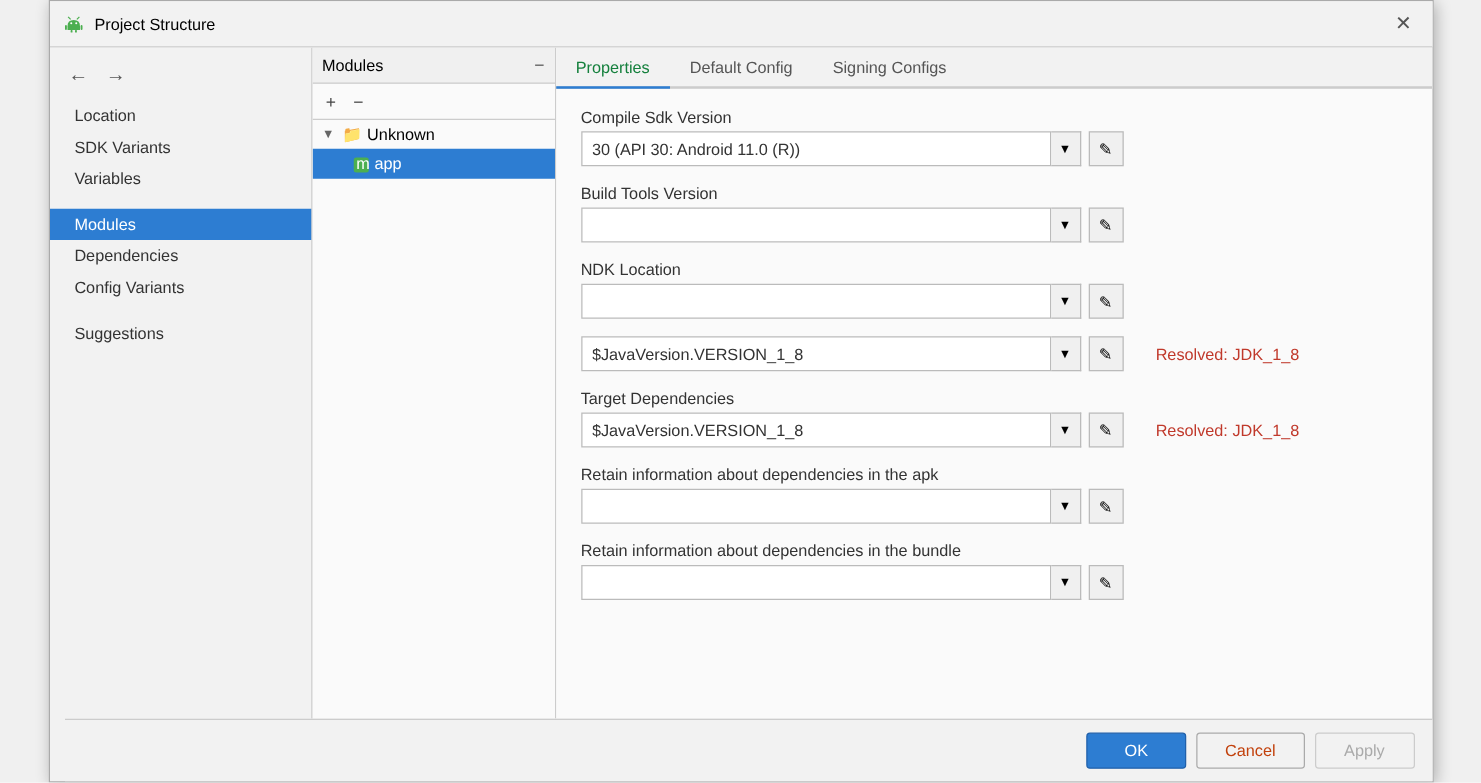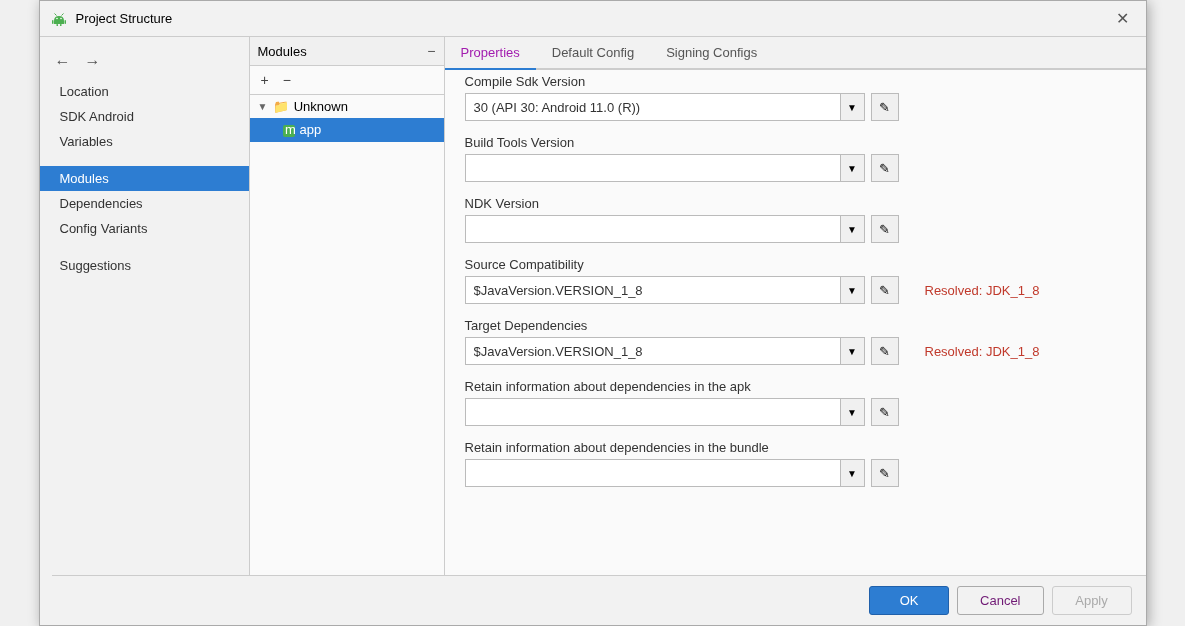--- a/index.html
+++ b/index.html
@@ -155,28 +155,28 @@
     }
     .tab {
       padding: 8px 16px;
       cursor: pointer;
       font-size: 13px;
       color: #555;
       border-bottom: 2px solid transparent;
       margin-bottom: -2px;
     }
     .tab.active {
-      color: #a21caf;
+      color: #15803d;
       border-bottom: 2px solid #2d7dd2;
       font-weight: 500;
     }
     .properties-content {
       flex: 1;
       overflow-y: auto;
-      padding: 4px 20px;
+      padding: 15px 20px;
     }
     .prop-row {
       margin-bottom: 14px;
     }
     .prop-label {
       font-size: 13px;
       color: #333;
       margin-bottom: 4px;
     }
     .prop-control {
@@ -238,21 +238,21 @@
       color: white;
       border: 1px solid #2060aa;
       padding: 6px 22px;
       font-size: 13px;
       cursor: pointer;
       border-radius: 3px;
       min-width: 80px;
     }
     .btn-cancel {
       background: #f2f2f2;
-      color: #701a75;
+      color: #c2410c;
       border: 1px solid #aaa;
       padding: 6px 22px;
       font-size: 13px;
       cursor: pointer;
       border-radius: 3px;
       min-width: 80px;
     }
     .btn-apply {
       background: #f2f2f2;
       color: #aaa;
@@ -295,21 +295,21 @@
   </div>
 
   <div class="dialog-body">
 
     <div class="sidebar">
       <div class="sidebar-nav">
         <button class="nav-btn">←</button>
         <button class="nav-btn">→</button>
       </div>
       <div class="sidebar-item">Location</div>
-      <div class="sidebar-item">SDK Android</div>
+      <div class="sidebar-item">SDK Variants</div>
       <div class="sidebar-item">Variables</div>
       <div class="sidebar-separator"></div>
       <div class="sidebar-item active">Modules</div>
       <div class="sidebar-item">Dependencies</div>
       <div class="sidebar-item">Config Variants</div>
       <div class="sidebar-separator"></div>
       <div class="sidebar-item">Suggestions</div>
     </div>
 
     <div class="content-area">
@@ -368,32 +368,31 @@
               <div class="prop-control">
                 <div class="prop-select-container">
                   <input class="prop-input" type="text" value="" style="">
                   <button class="prop-dropdown-btn">▼</button>
                 </div>
                 <button class="prop-edit-btn">✎</button>
               </div>
             </div>
 
             <div class="prop-row">
-              <div class="prop-label">NDK Version</div>
+              <div class="prop-label">NDK Location</div>
               <div class="prop-control">
                 <div class="prop-select-container">
                   <input class="prop-input" type="text" value="" style="">
                   <button class="prop-dropdown-btn">▼</button>
                 </div>
                 <button class="prop-edit-btn">✎</button>
               </div>
             </div>
 
             <div class="prop-row">
-              <div class="prop-label">Source Compatibility</div>
               <div class="prop-control">
                 <div class="prop-select-container">
                   <input class="prop-input" type="text" value="$JavaVersion.VERSION_1_8" style="">
                   <button class="prop-dropdown-btn">▼</button>
                 </div>
                 <button class="prop-edit-btn">✎</button>
                 <span class="resolved-text">Resolved: JDK_1_8</span>
               </div>
             </div>
 

